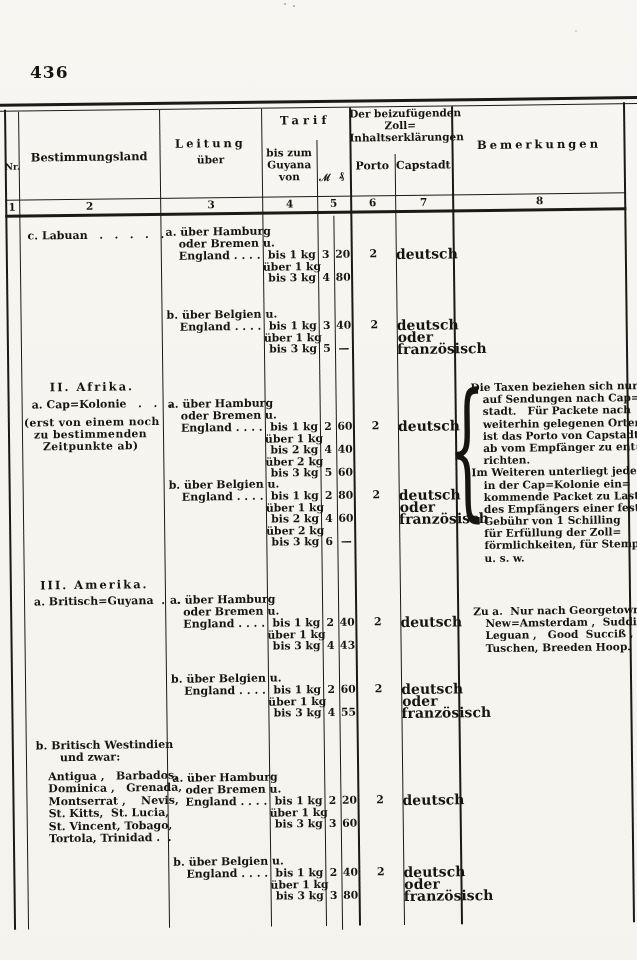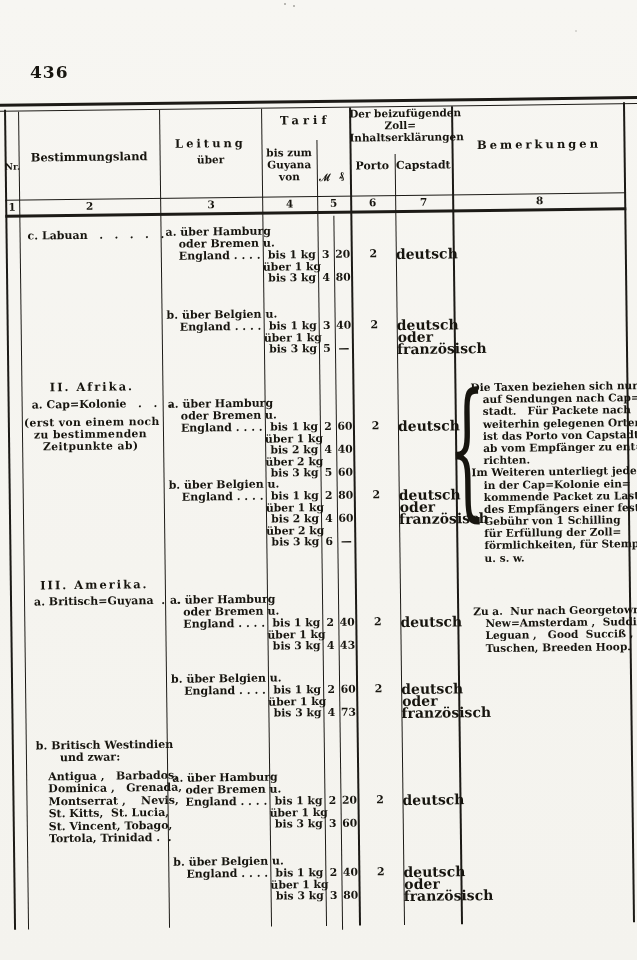--- a/index.html
+++ b/index.html
@@ -231,21 +231,21 @@
         </div>
     </div>
     <div class="route" style="top:572px;">
       <div class="via">
           <div class="ln">b. über Belgien u.</div>
           <div class="ln">England . . . .</div>
         </div>
       <div class="tariff" style="top:12px;">
           <div class="trow"><span class="w">bis 1 kg</span><span class="m">2</span><span class="p">60</span></div>
           <div class="trow"><span class="w">über 1 kg</span><span class="m"></span><span class="p"></span></div>
-          <div class="trow"><span class="w">bis 3 kg</span><span class="m">4</span><span class="p">73</span></div>
+          <div class="trow"><span class="w">bis 3 kg</span><span class="m">4</span><span class="p">55</span></div>
         </div>
       <div class="zahl" style="top:12px;">2</div>
       <div class="sprache" style="top:12px;">
           <div class="ln">deutsch</div>
           <div class="ln">oder</div>
           <div class="ln">französisch</div>
         </div>
     </div>
 
     <div class="remarkblock" style="top:507px;">

